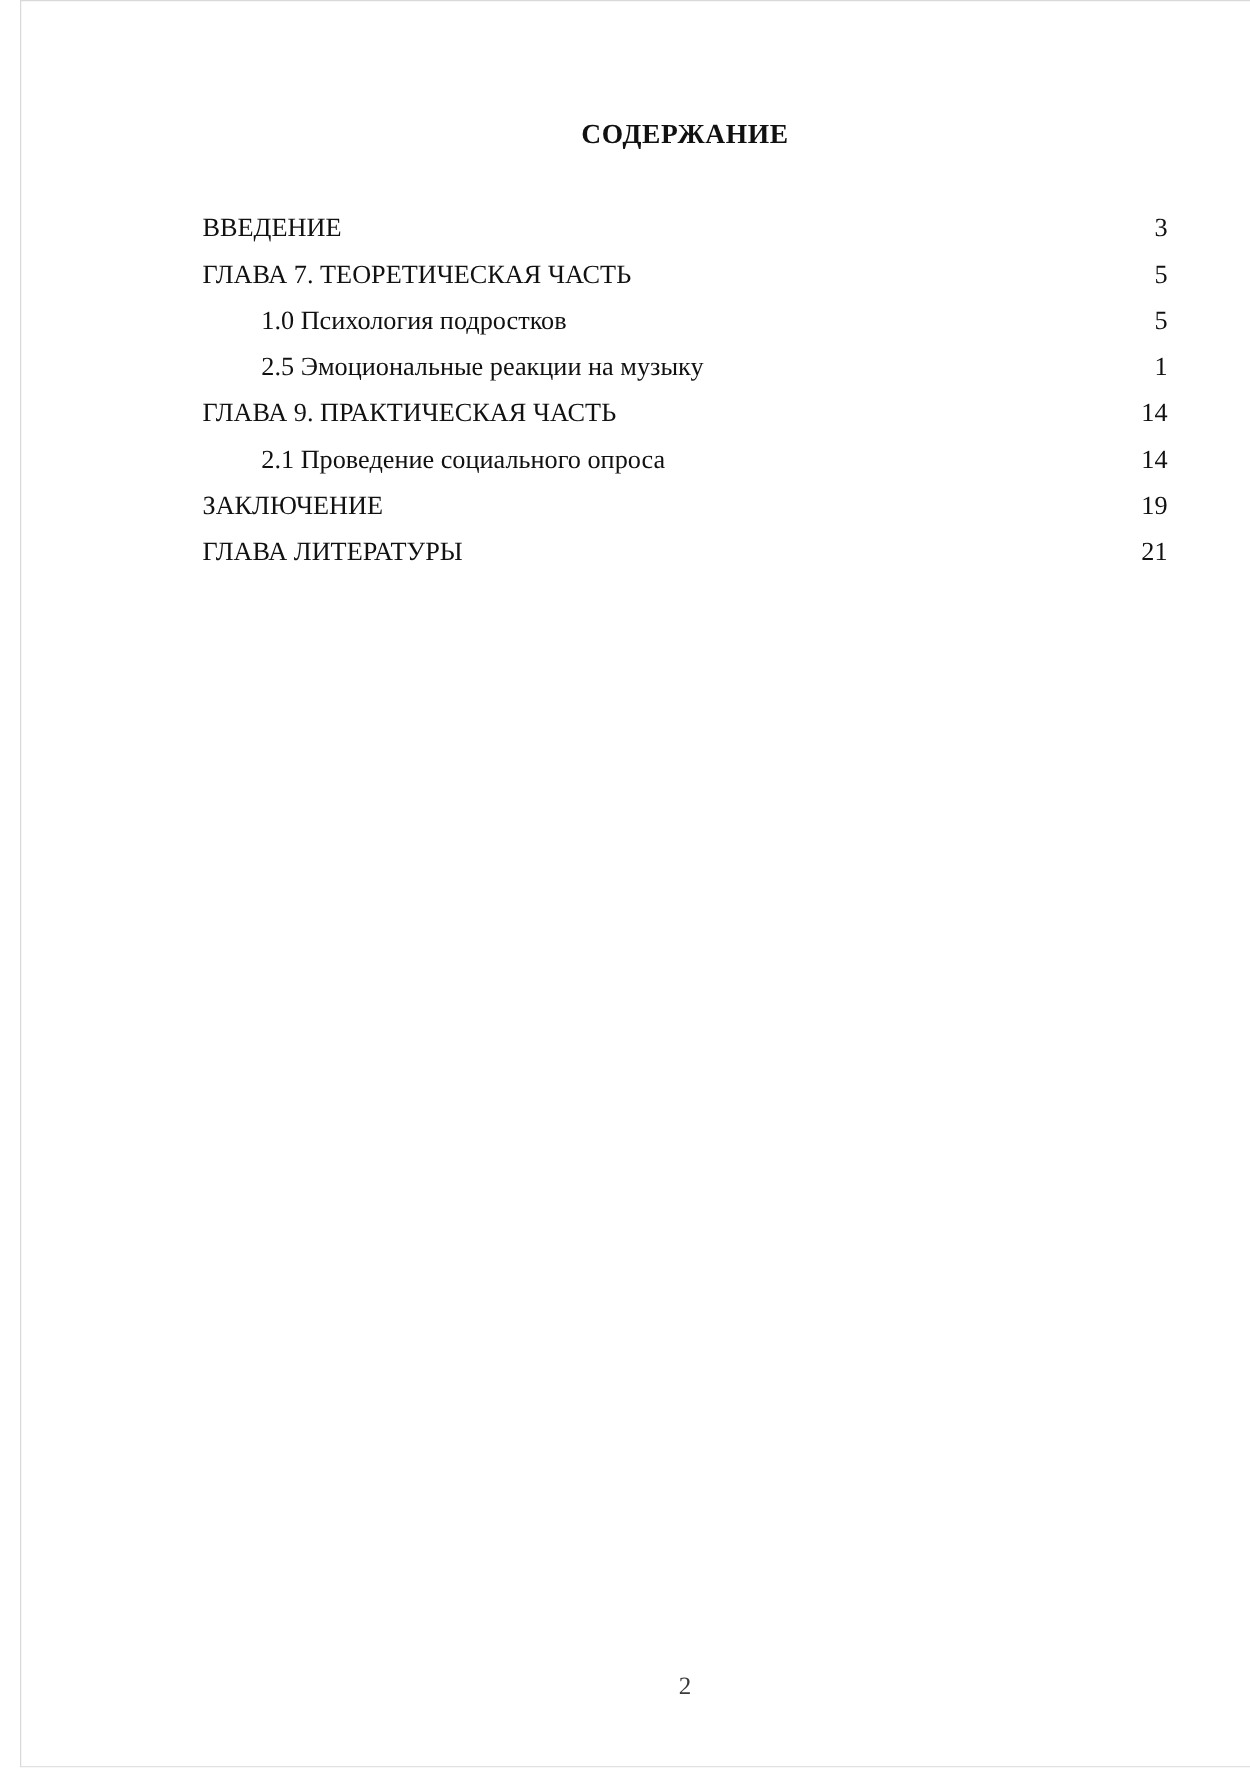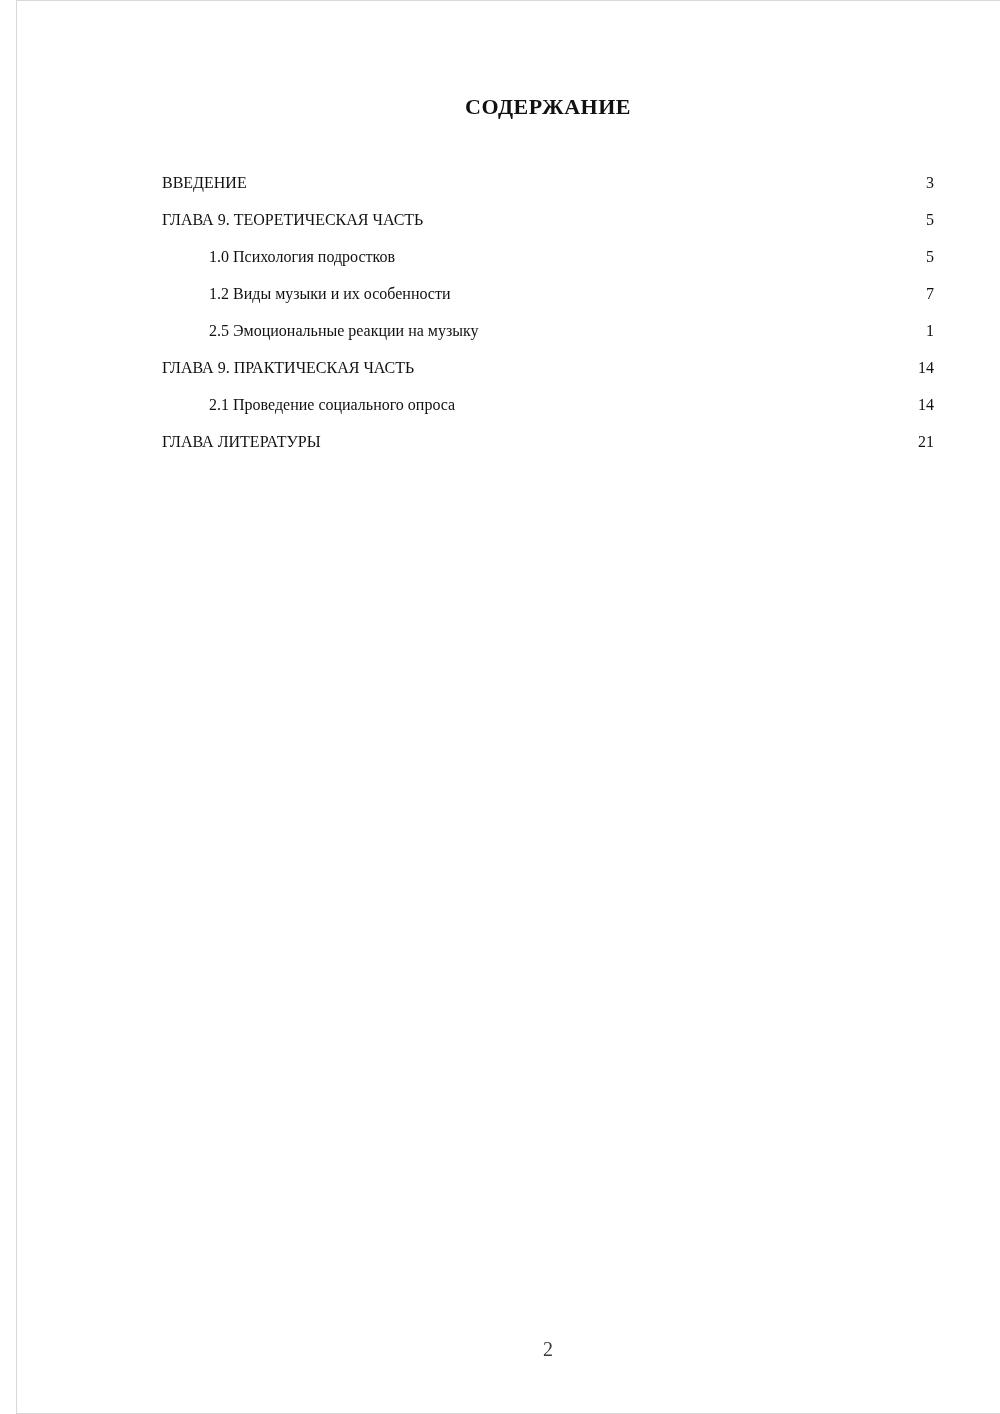--- a/index.html
+++ b/index.html
@@ -32,21 +32,21 @@
     line-height: 26px;
     letter-spacing: 0.5px;
     margin: 0 0 44px 0;
   }
   .toc-list {
     width: 100%;
   }
   .toc-row {
     display: flex;
     align-items: flex-start;
-    font-size: 16px;
+    font-size: 21px;
     line-height: 37px;
     height: 37px;
   }
   .toc-row.indent-1 .toc-label {
     padding-left: 47px;
   }
   .toc-label {
     flex: 1 1 auto;
     white-space: nowrap;
     overflow: hidden;
@@ -73,44 +73,44 @@
   <div class="content">
     <h1 class="doc-title">СОДЕРЖАНИЕ</h1>
 
     <div class="toc-list" id="toc-list">
 
     <div class="toc-row indent-0">
           <span class="toc-label">ВВЕДЕНИЕ</span>
           <span class="toc-page">3</span>
         </div>
         <div class="toc-row indent-0">
-          <span class="toc-label">ГЛАВА 9. ТЕОРЕТИЧЕСКАЯ ЧАСТЬ</span>
+          <span class="toc-label">ГЛАВА 7. ТЕОРЕТИЧЕСКАЯ ЧАСТЬ</span>
           <span class="toc-page">5</span>
         </div>
         <div class="toc-row indent-1">
           <span class="toc-label">1.0 Психология подростков</span>
           <span class="toc-page">5</span>
-        </div>
-        <div class="toc-row indent-1">
-          <span class="toc-label">1.2 Виды музыки и их особенности</span>
-          <span class="toc-page">7</span>
         </div>
         <div class="toc-row indent-1">
           <span class="toc-label">2.5 Эмоциональные реакции на музыку</span>
           <span class="toc-page">1</span>
         </div>
         <div class="toc-row indent-0">
           <span class="toc-label">ГЛАВА 9. ПРАКТИЧЕСКАЯ ЧАСТЬ</span>
           <span class="toc-page">14</span>
         </div>
         <div class="toc-row indent-1">
           <span class="toc-label">2.1 Проведение социального опроса</span>
           <span class="toc-page">14</span>
         </div>
         <div class="toc-row indent-0">
+          <span class="toc-label">ЗАКЛЮЧЕНИЕ</span>
+          <span class="toc-page">19</span>
+        </div>
+        <div class="toc-row indent-0">
           <span class="toc-label">ГЛАВА ЛИТЕРАТУРЫ</span>
           <span class="toc-page">21</span>
         </div>
       </div>
   </div>
 
   <div class="footer">2</div>
 </div>
 
 </body></html>

